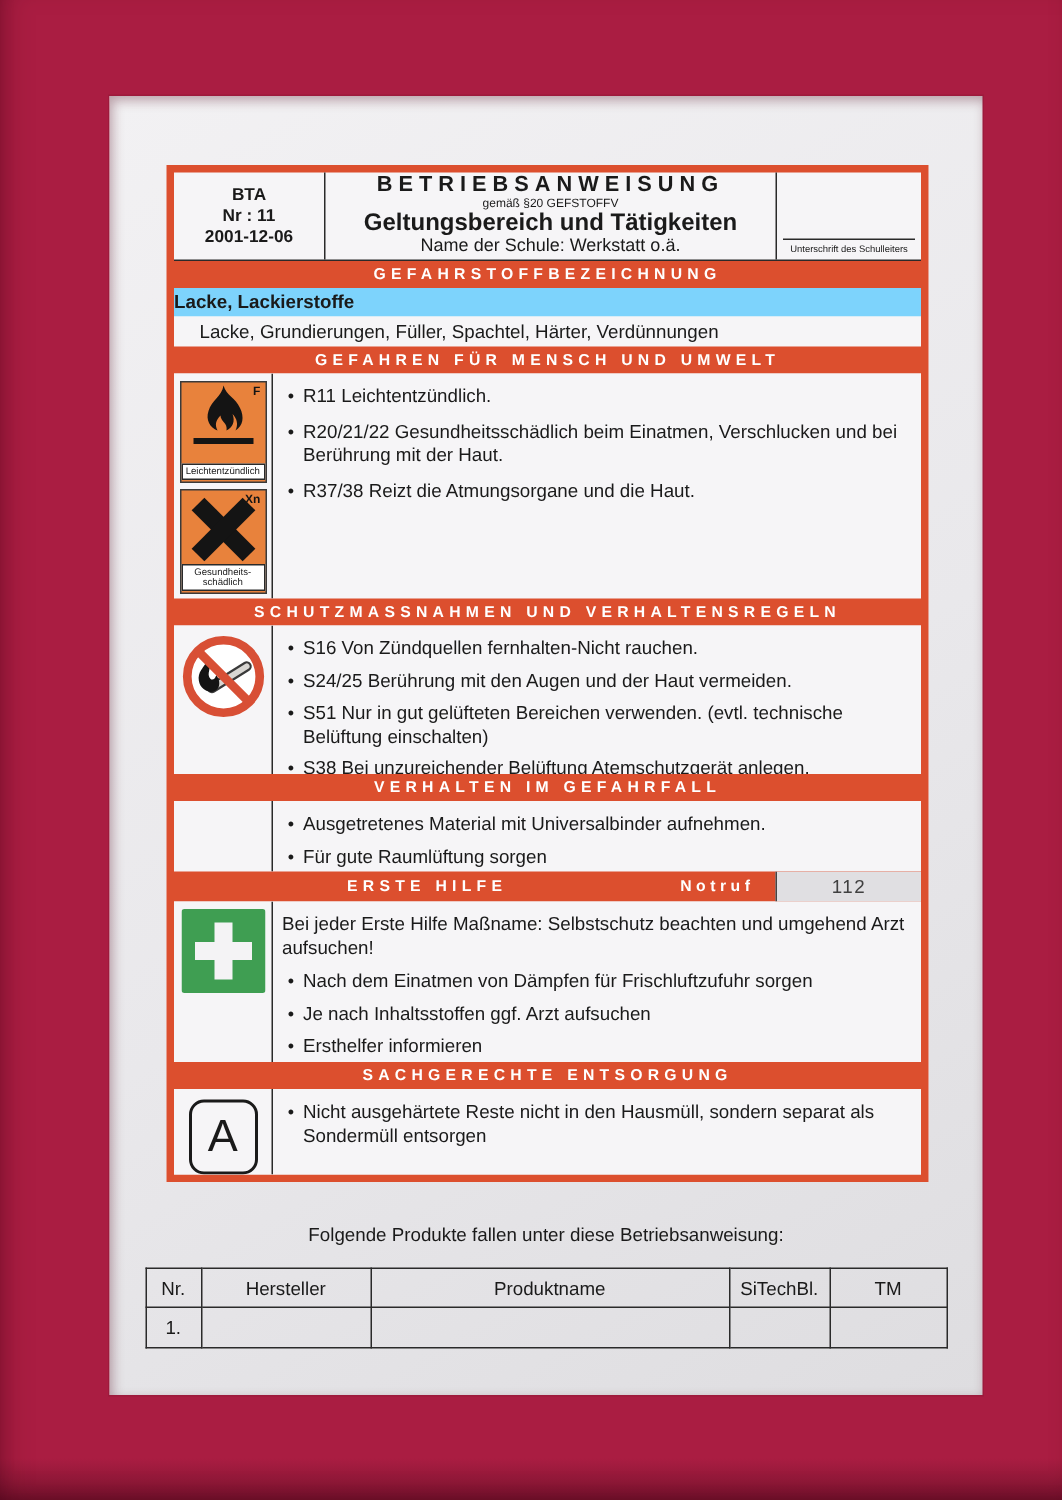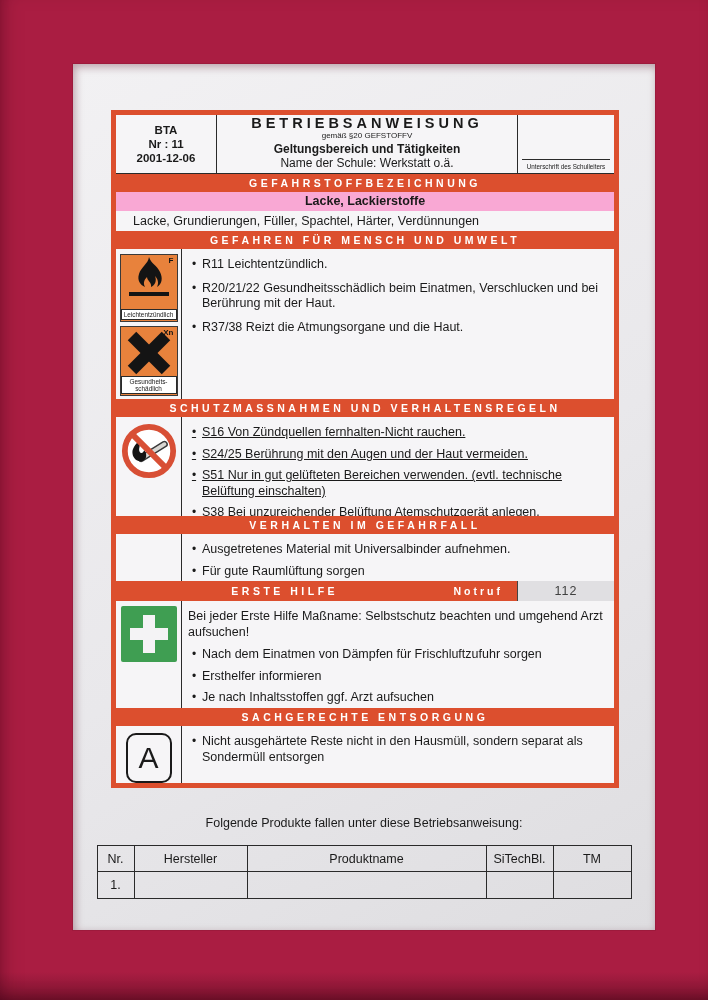--- a/index.html
+++ b/index.html
@@ -17,40 +17,40 @@
   .doc{
     position:absolute;left:38px;top:46px;width:498px;
     border:5px solid #DC4F2E;background:#F6F5F7;
   }
   
   .doc-header{display:flex;height:58px;border-bottom:1px solid #2a2a2a;}
   .hd-left{width:100px;border-right:1px solid #2a2a2a;display:flex;flex-direction:column;justify-content:center;align-items:center;font-weight:bold;font-size:11.5px;line-height:14px;}
   .hd-center{flex:1;display:flex;flex-direction:column;justify-content:flex-start;align-items:center;}
   .hd-title{font-weight:bold;font-size:14.5px;letter-spacing:4px;line-height:16px;}
   .hd-sub{font-size:8px;line-height:9px;margin-bottom:2px;}
-  .hd-scope{font-weight:bold;font-size:12px;line-height:14px;}
+  .hd-scope{font-weight:bold;font-size:16px;line-height:14px;}
   .hd-school{font-size:12px;line-height:14px;}
   .hd-right{width:96px;border-left:1px solid #2a2a2a;position:relative;}
   .sig-line{position:absolute;left:4px;right:4px;bottom:13px;border-top:1px solid #2a2a2a;}
   .sig-label{position:absolute;left:0;right:0;bottom:3px;text-align:center;font-size:6.3px;}
   
   .banner{height:18px;line-height:18px;background:#DC4F2E;color:#fff;font-weight:bold;font-size:10.5px;letter-spacing:3.5px;text-align:center;white-space:nowrap;overflow:hidden;}
   .banner.fa{height:20px;line-height:20px;display:flex;align-items:center;text-align:left;}
   .banner.fa .fa-title{flex:1;text-align:center;}
   .banner.fa .fa-notruf{letter-spacing:3px;margin-right:14px;}
   .notruf-box{width:96px;height:100%;background:#E0DFE2;color:#404040;font-weight:normal;letter-spacing:1px;font-size:12.5px;text-align:center;line-height:20px;border-left:1px solid #444;}
   
-  .hazard-name{height:19px;line-height:19px;text-align:center;font-weight:bold;font-size:12.5px;background:#f9a8d4;}
+  .hazard-name{height:19px;line-height:19px;text-align:left;font-weight:bold;font-size:12.5px;background:#7dd3fc;}
   .hazard-desc{height:20px;line-height:20px;font-size:12.5px;padding-left:17px;background:#F6F5F7;}
   
   .sec{display:flex;background:#F6F5F7;overflow:hidden;}
   .sec .icon-col{width:66px;border-right:1px solid #2a2a2a;display:flex;flex-direction:column;align-items:center;padding-top:5px;gap:4px;box-sizing:border-box;}
   .sec .txt-col{flex:1;padding:8px 8px 0 4px;}
   .sec.dangers{height:150px;}
-  .sec.protection{height:99px;text-decoration:underline;}
+  .sec.protection{height:99px;}
   .sec.emergency{height:47px;}
   .sec.firstaid{height:107px;}
   .sec.disposal{height:57px;}
   .bullet{display:flex;font-size:12.5px;line-height:15.5px;margin-bottom:8px;}
   .sec.protection .bullet{margin-bottom:6px;}
   .sec.emergency .bullet{margin-bottom:6px;}
   .sec.firstaid .bullet{margin-bottom:6px;}
   .bullet::before{content:"•";width:16px;flex:0 0 16px;text-align:center;font-size:12px;}
   .intro{font-size:12.5px;line-height:15.5px;margin:0 0 7px 2px;}
   
@@ -162,22 +162,22 @@
       <div class="icon-col">
         <svg width="56" height="56" viewBox="0 0 56 56">
           <rect x="0" y="0" width="56" height="56" rx="2" fill="#3F9E52"></rect>
           <rect x="22" y="9" width="12" height="38" fill="#F4F3F5"></rect>
           <rect x="9" y="22" width="38" height="12" fill="#F4F3F5"></rect>
         </svg>
       </div>
       <div class="txt-col">
         <p class="intro">Bei jeder Erste Hilfe Maßname: Selbstschutz beachten und umgehend Arzt aufsuchen!</p>
         <div class="bullet">Nach dem Einatmen von Dämpfen für Frischluftzufuhr sorgen</div>
+        <div class="bullet">Je nach Inhaltsstoffen ggf. Arzt aufsuchen</div>
         <div class="bullet">Ersthelfer informieren</div>
-        <div class="bullet">Je nach Inhaltsstoffen ggf. Arzt aufsuchen</div>
       </div>
     </div>
 
     <div class="banner">SACHGERECHTE ENTSORGUNG</div>
     <div class="sec disposal">
       <div class="icon-col">
         <div class="sym-a">A</div>
       </div>
       <div class="txt-col">
         <div class="bullet">Nicht ausgehärtete Reste nicht in den Hausmüll, sondern separat als Sondermüll entsorgen</div>

